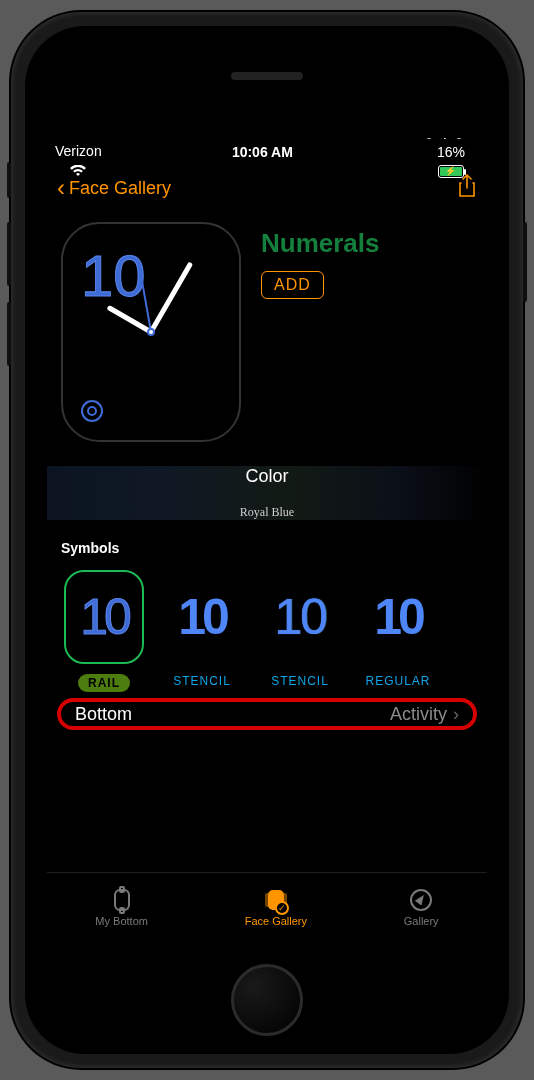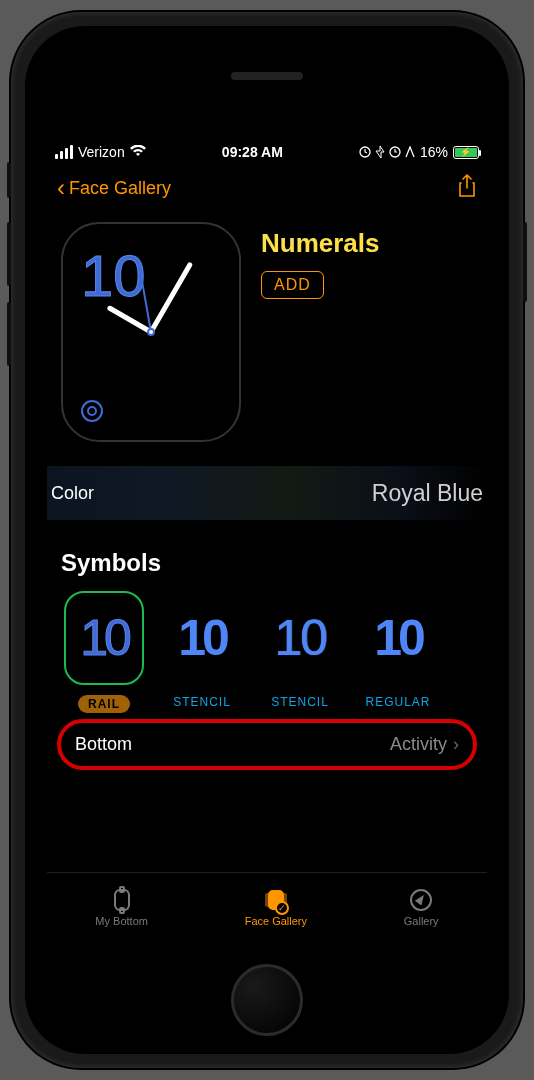--- a/index.html
+++ b/index.html
@@ -43,21 +43,21 @@
     width: 72px; height: 72px; border: 3px solid #2b2b2b; border-radius: 50%;
     background: radial-gradient(circle at 30% 30%, #1a1a1a, #000);
   }
   .screen {
     position: absolute; top: 112px; bottom: 112px; left: 22px; right: 22px;
     background: #000; border-radius: 4px; overflow: hidden;
     display: flex; flex-direction: column;
   }
   
   .status-bar { height: 28px; display:flex; align-items:center; justify-content:space-between; padding: 0 8px; color:#fff; font-size:14px; }
-  .status-left, .status-right { display:flex; align-items:center; gap:5px; }
+  .status-left, .status-right { display:flex; align-items:center; gap:5px;flex-direction:column; }
   .signal { display:flex; gap:2px; align-items:flex-end; }
   .signal span { width:3px; background:#fff; border-radius:1px; }
   .signal span:nth-child(1){height:5px}.signal span:nth-child(2){height:8px}.signal span:nth-child(3){height:11px}.signal span:nth-child(4){height:14px}
   .wifi-icon { font-size:14px; }
   .status-center { font-weight:600; }
   .status-icons { display:flex; gap:4px; align-items:center; font-size:12px; }
   .battery { width:26px; height:13px; border:1px solid #fff; border-radius:3px; position:relative; }
   .battery::after { content:""; position:absolute; right:-3px; top:3px; width:2px; height:6px; background:#fff; border-radius:1px; }
   .battery-fill { position:absolute; left:1px; top:1px; bottom:1px; width:22px; background:#34c759; border-radius:1px; display:flex; align-items:center; justify-content:center; color:#000; font-size:9px; }
 
@@ -82,54 +82,55 @@
   }
   .hands { position:absolute; top:50%; left:50%; }
   .hand { position:absolute; left:50%; bottom:50%; transform-origin: bottom center; border-radius:3px; }
   .hand-sec { width:2px; height:72px; background:#3e6bd6; transform: translateX(-50%) rotate(350deg);}
   .hand-min { width:5px; height:80px; background:#fff; transform: translateX(-50%) rotate(30deg);}
   .hand-hr  { width:5px; height:50px; background:#fff; transform: translateX(-50%) rotate(300deg);}
   .center-dot { position:absolute; top:50%; left:50%; width:8px; height:8px; border-radius:50%; background:#fff; transform:translate(-50%,-50%); border:2px solid #3e6bd6; }
   .activity-ring { position:absolute; bottom:18px; left:18px; width:22px; height:22px; border:2px solid #3e6bd6; border-radius:50%; }
   .activity-ring::after{content:"";position:absolute;inset:4px;border:2px solid #3e6bd6;border-radius:50%;}
   .hero-meta { padding-top:6px; }
-  .face-title { color:#fde047; font-size:26px; font-weight:600; margin-bottom:12px; }
+  .face-title { color:#15803d; font-size:26px; font-weight:600; margin-bottom:12px; }
   .add-btn { display:inline-block; color:#ff9500; border:1px solid #ff9500; border-radius:6px; padding:4px 12px; font-size:16px; letter-spacing:1px; }
 
   
   .color-row {
     height:54px;
     background: linear-gradient(90deg,#0b1420 0%, #101826 25%, #121a14 55%, #0b0f18 80%, #000 100%);
-    display:flex; align-items:center; justify-content:space-between; padding: 0 4px;
+    display:flex; align-items:center; justify-content:space-between; padding: 0 14px;
     color:#fff; font-size:18px;
     position:relative;
-  }
-  .color-row .val { color:#d0d0d0; font-size:23px; }
-
-  
-  .section-title { color:#fff; font-size:24px; font-weight:600; padding:29px 14px 14px; }
+    flex-direction:column;
+  }
+  .color-row .val { color:#d0d0d0; font-size:12px;font-family:Liberation Serif, serif; }
+
+  
+  .section-title { color:#fff; font-size:14px; font-weight:600; padding:20px 14px 14px; }
   .symbols { display:flex; gap:12px; padding:0 14px; overflow:hidden; }
   .sym { display:flex; flex-direction:column; align-items:center; gap:10px; min-width:86px; }
   .sym-box {
     width:80px; height:94px;  border-radius:20px;
     display:flex; align-items:center; justify-content:center;
     font-size:50px; font-weight:400;
   }
   .sym.selected .sym-box { border:2px solid #1db954; }
   .sym-rail    { color:#3e6bd6; -webkit-text-stroke:1px #5a84e8; letter-spacing:-4px; }
   .sym-stencil { color:#4f86f7; font-weight:900; letter-spacing:-4px;}
   .sym-prisma  { color:#4f86f7; letter-spacing:-2px; font-weight:300; text-shadow:0 0 1px #4f86f7, 1px 0 #356; }
   .sym-regular { color:#4f86f7; font-weight:700; letter-spacing:-4px;}
   .sym-dot     { color:#4f86f7; font-weight:700; letter-spacing:-4px; opacity:.9;}
   .sym-label { font-size:12px; color:#0ea5e9; letter-spacing:1px; }
-  .sym.selected .sym-label { background:#a16207; color:#000; padding:2px 10px; border-radius:10px; font-weight:700;}
+  .sym.selected .sym-label { background:#4d7c0f; color:#000; padding:2px 10px; border-radius:10px; font-weight:700;}
 
   
   .comp-row {
-    margin: 6px 10px 0; height:51px; display:flex; align-items:center; justify-content:space-between;
+    margin: 6px 10px 0; height:32px; display:flex; align-items:center; justify-content:space-between;
     padding:0 14px; color:#fff; font-size:18px;
     border:4px solid #d60000; border-radius:26px;
   }
   .comp-val { display:flex; align-items:flex-start; gap:6px; color:#8a8a8a; }
   .chev-right { color:#666; font-size:18px; }
 
   
   .tabbar {
     height:70px; border-top:1px solid #1e1e1e; display:flex; align-items:center; justify-content:space-around;
     background:#000;
@@ -167,21 +168,21 @@
               <span></span>
               <span></span>
             </div>
           <span>Verizon</span>
           <span class="wifi-icon">
             <svg width="16" height="12" viewBox="0 0 16 12">
                 <path d="M8 11 L6 9 A3 3 0 0 1 10 9 Z M3 6 A7 7 0 0 1 13 6 L11.3 7.6 A4.6 4.6 0 0 0 4.7 7.6 Z M0 3 A11 11 0 0 1 16 3 L14.2 4.7 A8.4 8.4 0 0 0 1.8 4.7 Z" fill="#fff"></path>
               </svg>
           </span>
         </div>
-        <div class="status-center">09:28 AM</div>
+        <div class="status-center">10:06 AM</div>
         <div class="status-right">
           <span class="status-icons">
             <svg width="12" height="12" viewBox="0 0 12 12">
                 <circle cx="6" cy="6" r="5" fill="none" stroke="#fff" stroke-width="1.3"></circle>
                 <path d="M6 3v3l2 1" stroke="#fff" stroke-width="1.2" fill="none"></path>
               </svg>
             <svg width="10" height="12" viewBox="0 0 10 12">
                 <path d="M5 0 L9 6 H6 V12 L1 5 H5 Z" fill="none" stroke="#fff" stroke-width="1"></path>
               </svg>
             <svg width="12" height="12" viewBox="0 0 12 12">

